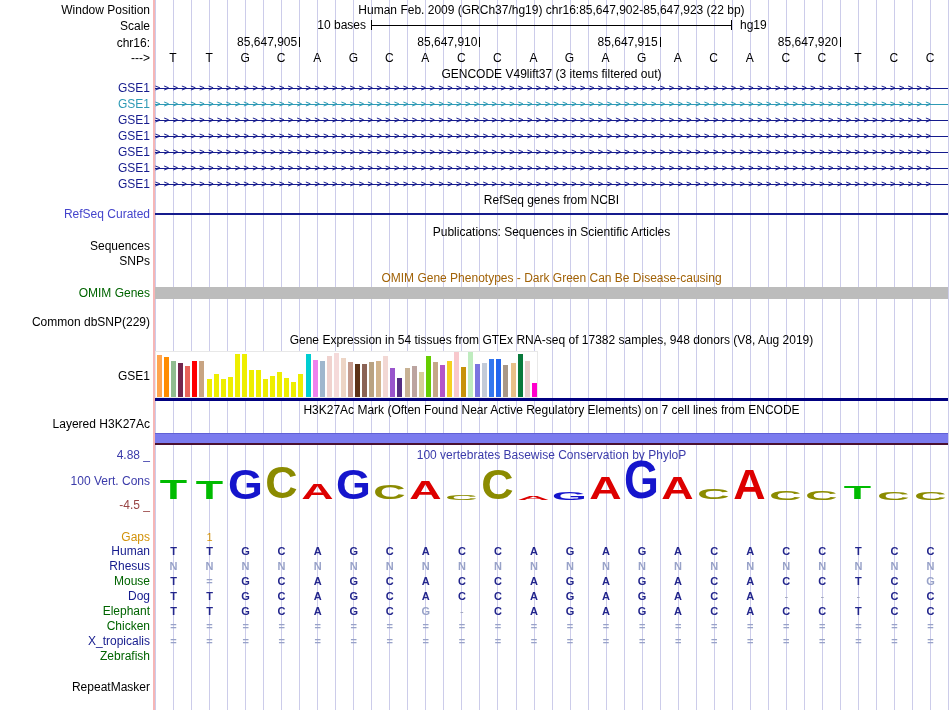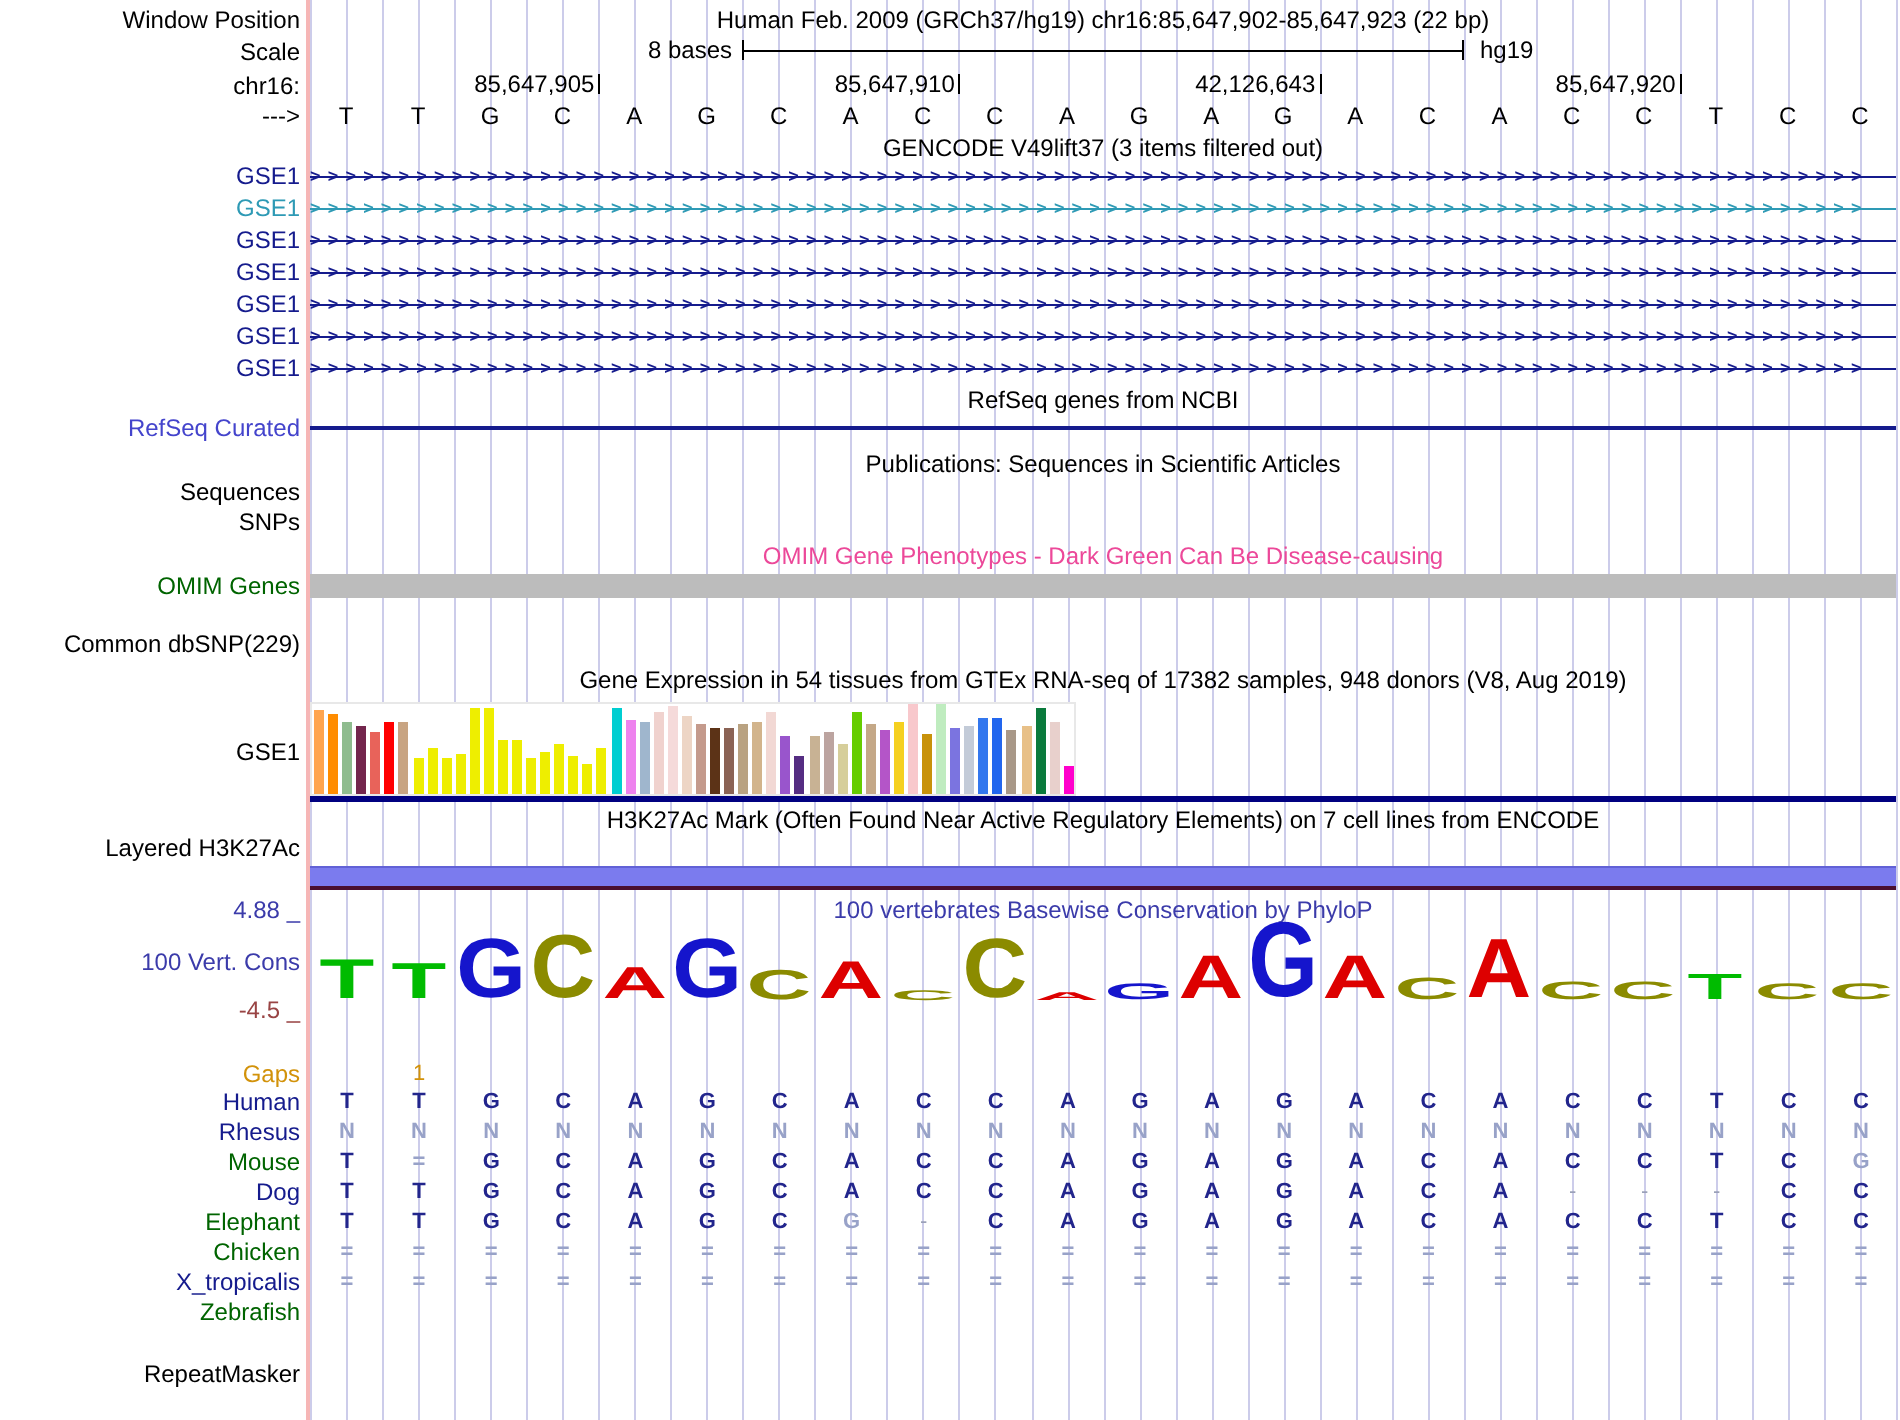--- a/index.html
+++ b/index.html
@@ -85,32 +85,32 @@
       <div class="gl" style="left: 893.9px;"></div>
       <div class="gl" style="left: 912px;"></div>
       <div class="gl" style="left: 930px;"></div>
       <div class="gl" style="left: 948px;"></div>
     </div>
   <div id="pink-line"></div>
 
   <div class="lab" style="top:3px">Window Position</div>
   <div class="ct" style="top:3px">Human Feb. 2009 (GRCh37/hg19)   chr16:85,647,902-85,647,923 (22 bp)</div>
   <div class="lab" style="top:19px">Scale</div>
-  <div id="scale-text">8 bases</div>
+  <div id="scale-text">10 bases</div>
   <div id="scale-line"></div>
   <div class="scale-end" style="left:371px"></div>
   <div class="scale-end" style="left:731px"></div>
   <div id="assembly-label">hg19</div>
   <div class="lab" style="top:36px">chr16:</div>
   <div id="ruler">
       <div class="rlbl" style="left: 189.182px; top: 36px;">85,647,905</div>
       <div class="tickv" style="left: 299.2px; top: 37px;"></div>
       <div class="rlbl" style="left: 369.409px; top: 36px;">85,647,910</div>
       <div class="tickv" style="left: 479.4px; top: 37px;"></div>
-      <div class="rlbl" style="left: 549.636px; top: 36px;">42,126,643</div>
+      <div class="rlbl" style="left: 549.636px; top: 36px;">85,647,915</div>
       <div class="tickv" style="left: 659.6px; top: 37px;"></div>
       <div class="rlbl" style="left: 729.864px; top: 36px;">85,647,920</div>
       <div class="tickv" style="left: 839.9px; top: 37px;"></div>
     </div>
   <div class="lab" style="top:51px">---&gt;</div>
   <div id="seqrow">
       <div class="seqc" style="left: 154.5px; top: 51px;">T</div>
       <div class="seqc" style="left: 190.6px; top: 51px;">T</div>
       <div class="seqc" style="left: 226.6px; top: 51px;">G</div>
       <div class="seqc" style="left: 262.7px; top: 51px;">C</div>
@@ -174,21 +174,21 @@
     </div>
 
   <div class="ct" style="top:193px">RefSeq genes from NCBI</div>
   <div id="refseq-line"></div>
   <div class="lab" style="top:207px;color:#4444CC">RefSeq Curated</div>
 
   <div class="ct" style="top:225px">Publications: Sequences in Scientific Articles</div>
   <div class="lab" style="top:239px">Sequences</div>
   <div class="lab" style="top:254px">SNPs</div>
 
-  <div class="ct" style="top:271px;color:#ec4899">OMIM Gene Phenotypes - Dark Green Can Be Disease-causing</div>
+  <div class="ct" style="top:271px;color:#a16207">OMIM Gene Phenotypes - Dark Green Can Be Disease-causing</div>
   <div id="omim-bar"></div>
   <div class="lab" style="top:286px;color:#006400">OMIM Genes</div>
 
   <div class="lab" style="top:315px">Common dbSNP(229)</div>
 
   <div class="ct" style="top:333px">Gene Expression in 54 tissues from GTEx RNA-seq of 17382 samples, 948 donors (V8, Aug 2019)</div>
   <div id="gtex-chart">
       <div class="gbar" style="left: 1px; height: 42px; background: rgb(255, 165, 79);"></div>
       <div class="gbar" style="left: 8.1px; height: 40px; background: rgb(255, 140, 0);"></div>
       <div class="gbar" style="left: 15.1px; height: 36px; background: rgb(143, 188, 143);"></div>

